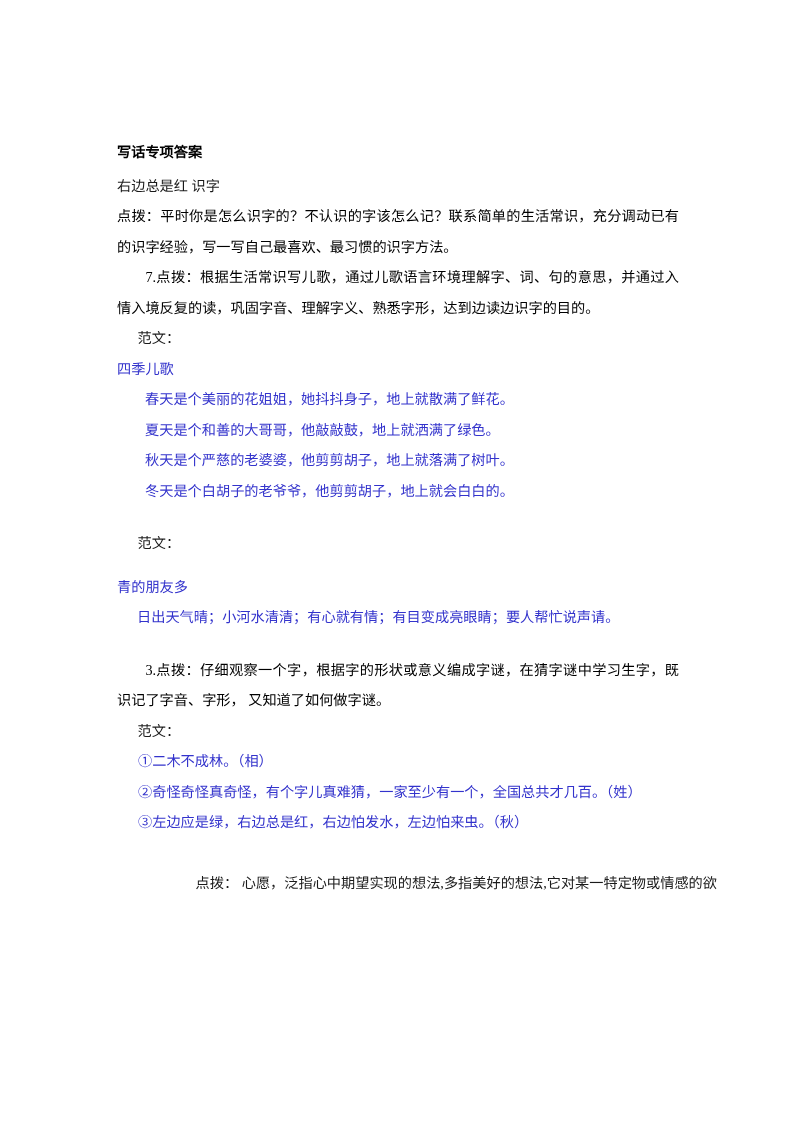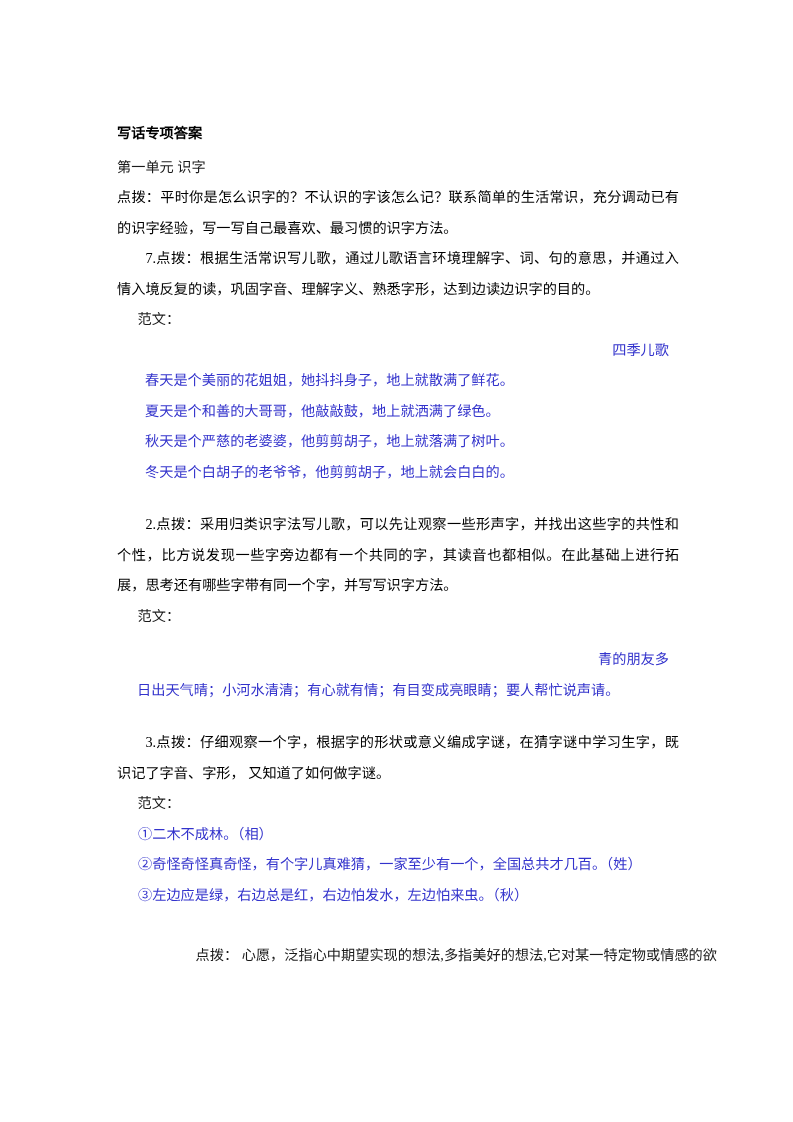--- a/index.html
+++ b/index.html
@@ -27,20 +27,21 @@
     width: 562px;
   }
 
   .doc-title {
     font-weight: bold;
     font-size: 14.2px;
     line-height: 30px;
     color: #000000;
     margin-bottom: 4px;
     white-space: nowrap;
+    margin-top: 19px;
   }
 
   .unit-head {
     font-size: 14.2px;
     line-height: 30px;
     color: #1a1a1a;
     white-space: nowrap;
   }
 
   
@@ -61,21 +62,21 @@
     color: #1a1a1a;
     text-indent: 1.45em;
     white-space: nowrap;
   }
 
   
   .verse-title {
     color: #3333cc;
     font-size: 14.2px;
     line-height: 30.5px;
-    text-align: right;
+    text-align: left;
     white-space: nowrap;
     padding-right: 10px;
   }
   .verse-line {
     color: #3333cc;
     font-size: 14.2px;
     line-height: 30.5px;
     white-space: nowrap;
     padding-left: 28px;
   }
@@ -113,38 +114,37 @@
   }
 </style>
 </head>
 <body>
 
 <div class="page">
   <div class="doc">
 
     <div class="doc-title">写话专项答案</div>
 
-    <div class="unit-head">第一单元  识字</div>
+    <div class="unit-head">右边总是红  识字</div>
 
     <p class="para">点拨：平时你是怎么识字的？不认识的字该怎么记？联系简单的生活常识，充分调动已有的识字经验，写一写自己最喜欢、最习惯的识字方法。</p>
 
     <p class="para ind">7.点拨：根据生活常识写儿歌，通过儿歌语言环境理解字、词、句的意思，并通过入情入境反复的读，巩固字音、理解字义、熟悉字形，达到边读边识字的目的。</p>
 
     <div class="label">范文：</div>
 
     <div class="verse-title">四季儿歌</div>
 
     <div class="verse-line">春天是个美丽的花姐姐，她抖抖身子，地上就散满了鲜花。</div>
     <div class="verse-line">夏天是个和善的大哥哥，他敲敲鼓，地上就洒满了绿色。</div>
     <div class="verse-line">秋天是个严慈的老婆婆，他剪剪胡子，地上就落满了树叶。</div>
     <div class="verse-line">冬天是个白胡子的老爷爷，他剪剪胡子，地上就会白白的。</div>
 
     <div class="gap-md"></div>
 
-    <p class="para ind">2.点拨：采用归类识字法写儿歌，可以先让观察一些形声字，并找出这些字的共性和个性，比方说发现一些字旁边都有一个共同的字，其读音也都相似。在此基础上进行拓展，思考还有哪些字带有同一个字，并写写识字方法。</p>
 
     <div class="label">范文：</div>
 
     <div class="gap-sm"></div>
 
     <div class="verse-title">青的朋友多</div>
 
     <div class="verse-line wide">日出天气晴；小河水清清；有心就有情；有目变成亮眼睛；要人帮忙说声请。</div>
 
     <div class="gap-md"></div>

